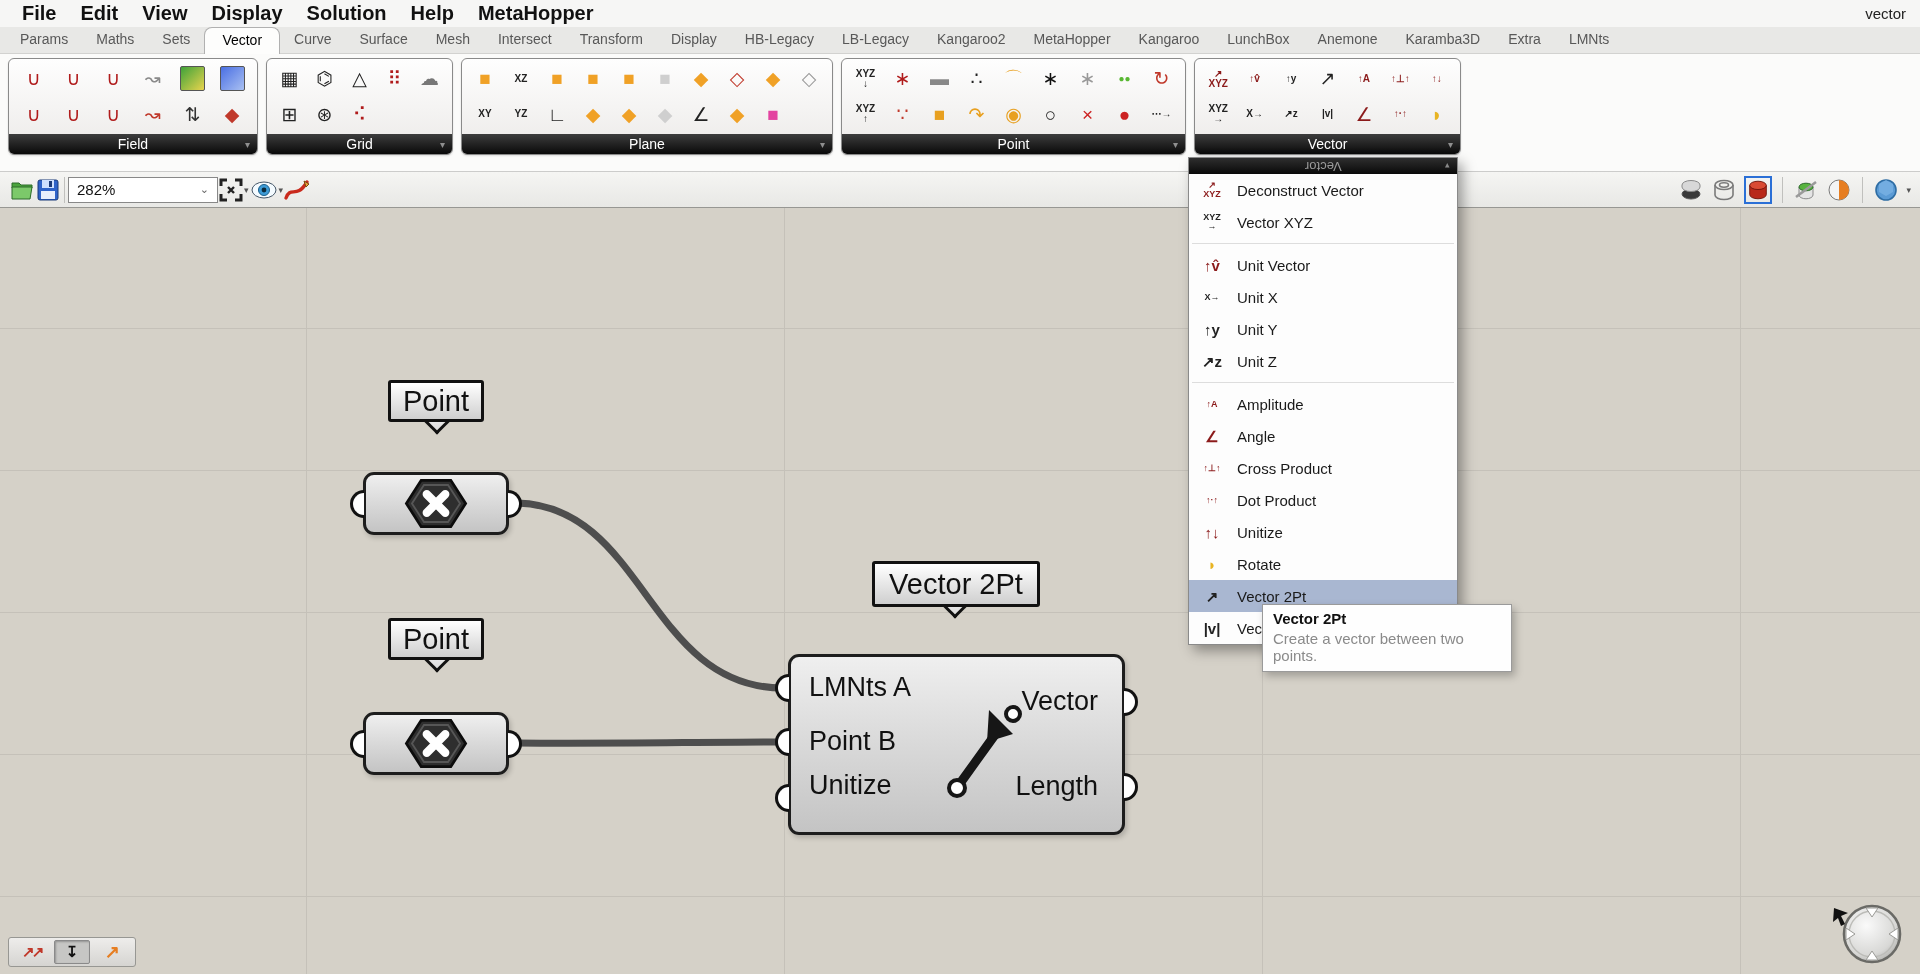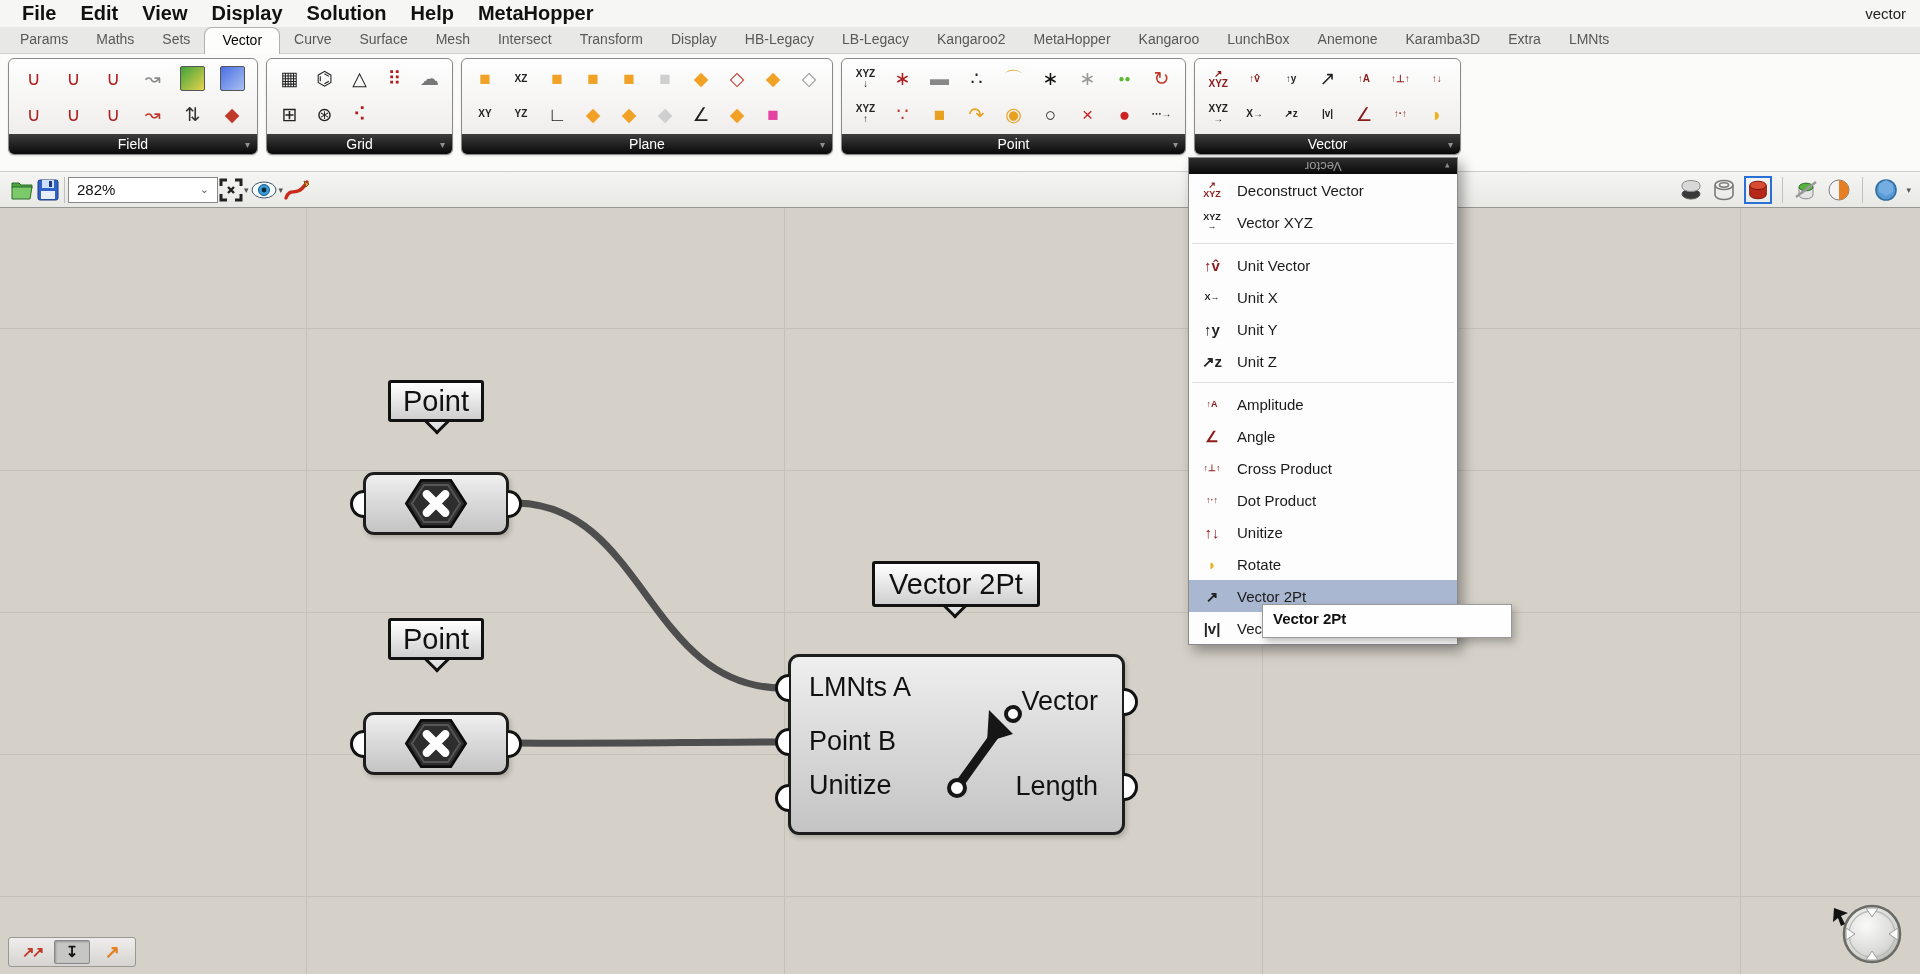--- a/index.html
+++ b/index.html
@@ -494,20 +494,21 @@
 
       <div class="mitem" style="color: rgb(34, 34, 34);">
         <span class="micon">|v|</span>
         <span class="mlabel">Vector Length</span>
       </div>
     </div>
 </div>
 
 <div id="tooltip">
   <div class="tt-title">Vector 2Pt</div>
+  <div class="tt-desc">Create a vector between two points.</div>
 </div>
 
 <div id="bl-toolbar">
   <span class="bl-btn">
       <span style="color:#c0392b;letter-spacing:-3px;">↗↗</span>
     </span>
   <span class="bl-btn pressed">
       <span style="color:#111;">↧</span>
     </span>
   <span class="bl-btn">

